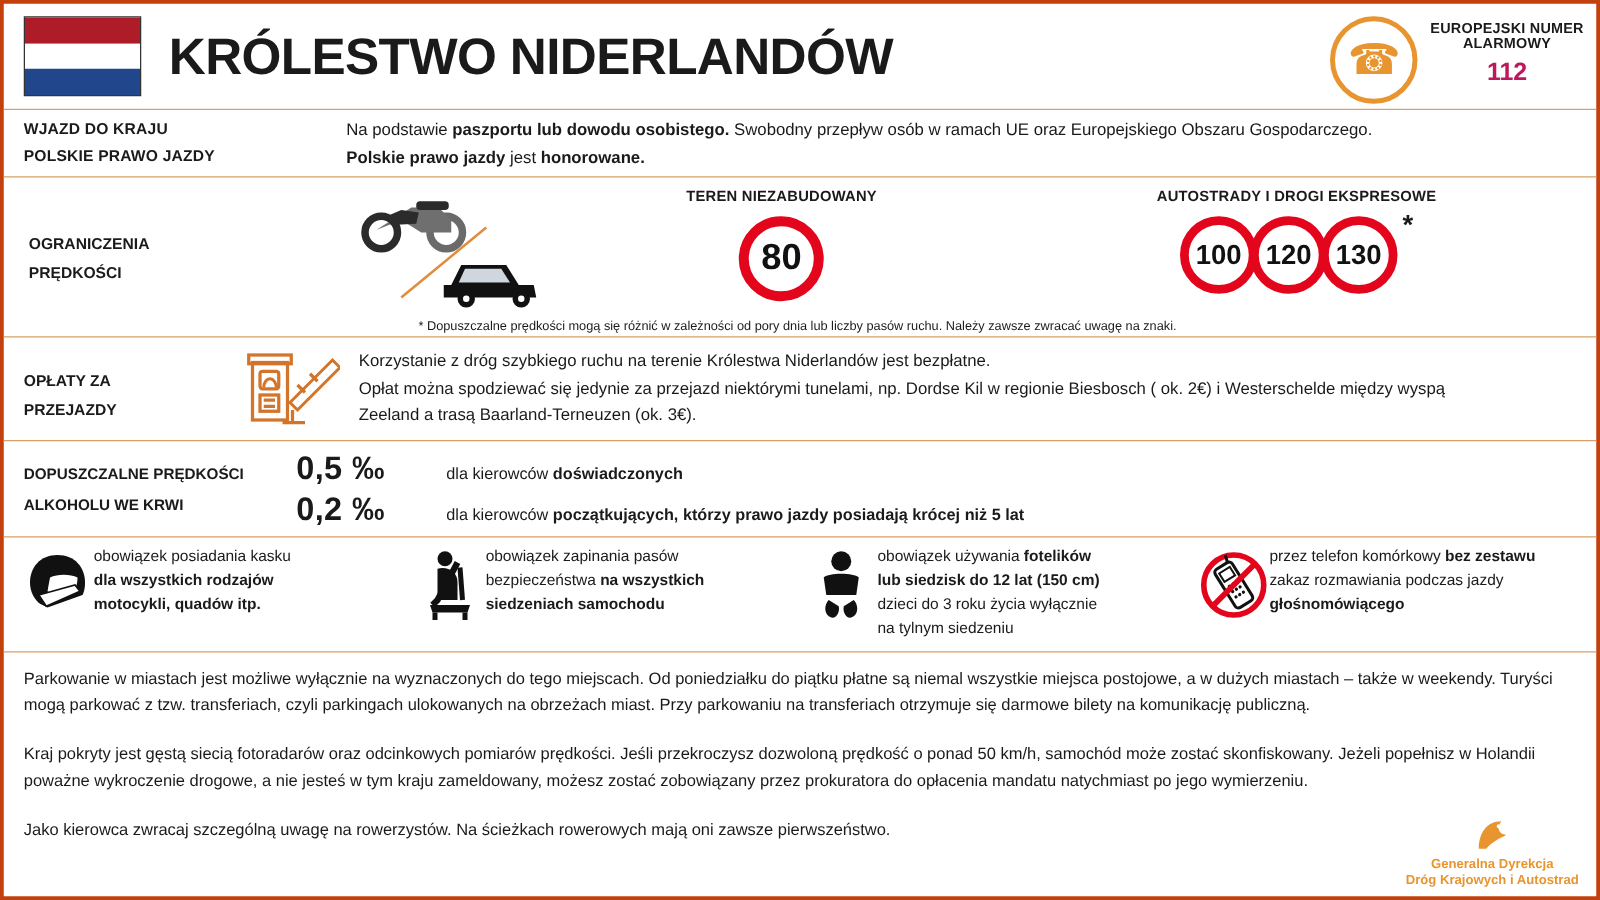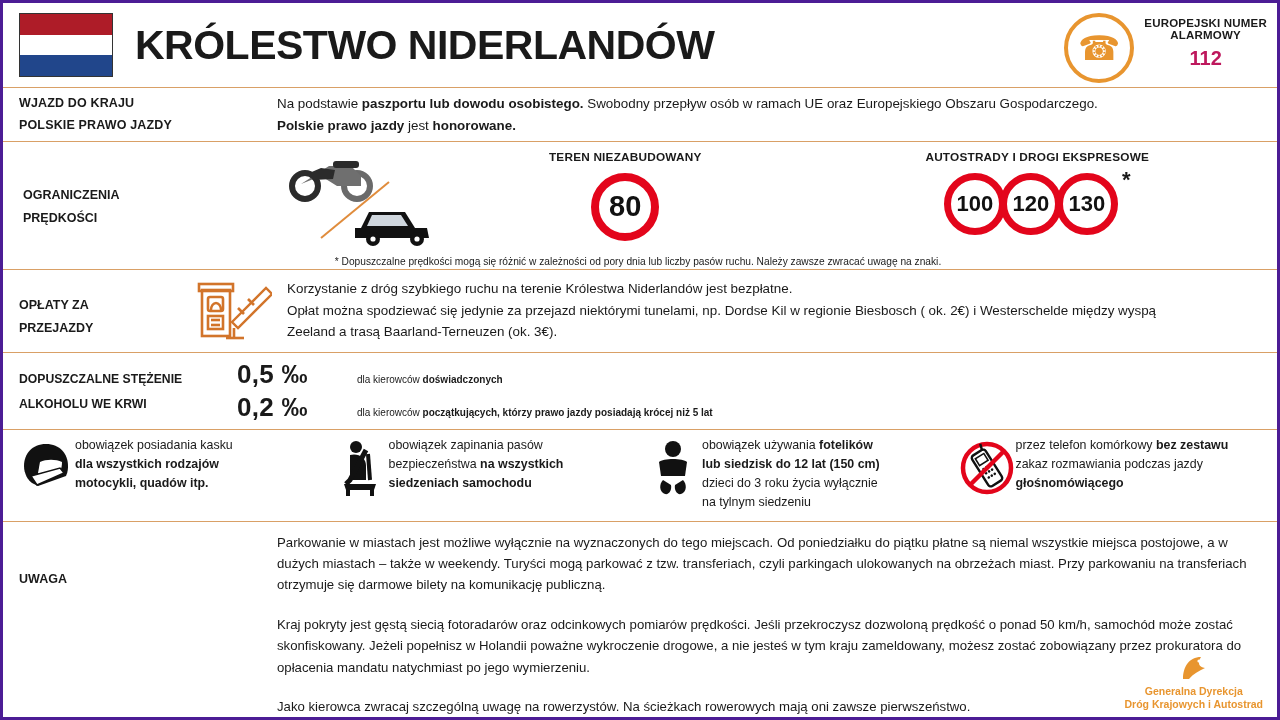--- a/index.html
+++ b/index.html
@@ -7,21 +7,21 @@
     width:1280px;height:720px;
     background:#ffffff;
     font-family:"Liberation Sans", sans-serif;
     color:#1a1a1a;
     overflow:hidden;
   }
   .page{
     position:relative;
     width:1280px;height:720px;
     box-sizing:border-box;
-    border:3px solid #4c1d95;
+    border:3px solid #c2410c;
     background:#fff;
   }
   
   .header{
     position:relative;
     height:84px;
     display:flex;align-items:center;
     padding:0 12px;
     box-sizing:border-box;
   }
@@ -119,21 +119,21 @@
   .toll-lbl{flex:0 0 170px;font-size:12.5px;font-weight:bold;line-height:1.85;padding-top:16px;}
   .toll-icon{flex:0 0 88px;display:flex;justify-content:center;align-items:center;}
   .toll-txt{flex:1;padding-left:10px;}
 
   
   .row-alc{padding:6px 16px 4px 16px;align-items:center;}
   .alc-lbl{flex:0 0 218px;font-size:12.2px;font-weight:bold;line-height:2.0;}
   .alc-vals{flex:1;}
   .alc-line{display:flex;align-items:baseline;margin-bottom:2px;}
   .alc-num{font-size:26px;font-weight:bold;flex:0 0 120px;letter-spacing:.3px;}
-  .alc-desc{font-size:10px;}
+  .alc-desc{font-size:13px;}
 
   
   .row-duty{padding:6px 10px 8px 10px;}
   .duty{flex:1;display:flex;align-items:flex-start;padding:0 4px;}
   .duty-ico{flex:0 0 58px;display:flex;justify-content:center;align-items:flex-start;padding-top:4px;}
   .duty-txt{flex:1;text-align:left;font-size:12.4px;line-height:1.55;}
 
   
   .row-note{padding:10px 16px 4px 16px;}
   .note-lbl{flex:0 0 258px;font-size:12.5px;font-weight:bold;padding-top:40px;}
@@ -270,21 +270,21 @@
     </div>
     <div class="toll-txt body-txt">
       <div>Korzystanie z dróg szybkiego ruchu na terenie Królestwa Niderlandów jest bezpłatne.</div>
       <div>Opłat można spodziewać się jedynie za przejazd niektórymi tunelami, np. Dordse Kil w regionie Biesbosch ( ok. 2€) i Westerschelde między wyspą</div>
       <div>Zeeland a trasą Baarland-Terneuzen (ok. 3€).</div>
     </div>
   </div>
 
   <div class="row row-alc">
     <div class="alc-lbl">
-      <div>DOPUSZCZALNE STĘŻENIE</div>
+      <div>DOPUSZCZALNE PRĘDKOŚCI</div>
       <div>ALKOHOLU WE KRWI</div>
     </div>
     <div class="alc-vals">
       <div class="alc-line">
         <div class="alc-num">0,5 ‰</div>
         <div class="alc-desc">
           <span>dla kierowców  </span><b>doświadczonych</b>
         </div>
       </div>
       <div class="alc-line">
@@ -379,21 +379,20 @@
       <div class="duty-txt">
         <div><span>przez telefon komórkowy  </span><b>bez zestawu</b></div>
         <div>zakaz rozmawiania podczas jazdy</div>
         <div><b>głośnomówiącego</b></div>
       </div>
     </div>
 
   </div>
 
   <div class="row row-note">
-    <div class="note-lbl">UWAGA</div>
     <div class="note-body">
       <p>Parkowanie w miastach jest możliwe wyłącznie na wyznaczonych do tego miejscach. Od poniedziałku do piątku płatne są niemal wszystkie miejsca postojowe, a w dużych miastach – także w weekendy. Turyści mogą parkować z tzw. transferiach, czyli parkingach ulokowanych na obrzeżach miast. Przy parkowaniu na transferiach otrzymuje się darmowe bilety na komunikację publiczną.</p>
       <p>Kraj pokryty jest gęstą siecią fotoradarów oraz odcinkowych pomiarów prędkości. Jeśli przekroczysz dozwoloną prędkość o ponad 50 km/h, samochód może zostać skonfiskowany. Jeżeli popełnisz w Holandii poważne wykroczenie drogowe, a nie jesteś w tym kraju zameldowany, możesz zostać zobowiązany przez prokuratora do opłacenia mandatu natychmiast po jego wymierzeniu.</p>
       <p>Jako kierowca zwracaj szczególną uwagę na rowerzystów.  Na ścieżkach rowerowych mają oni zawsze pierwszeństwo.</p>
     </div>
   </div>
 
   <div class="gddkia">
     <div class="bird">
       <svg width="34" height="26" viewBox="0 0 34 26">

